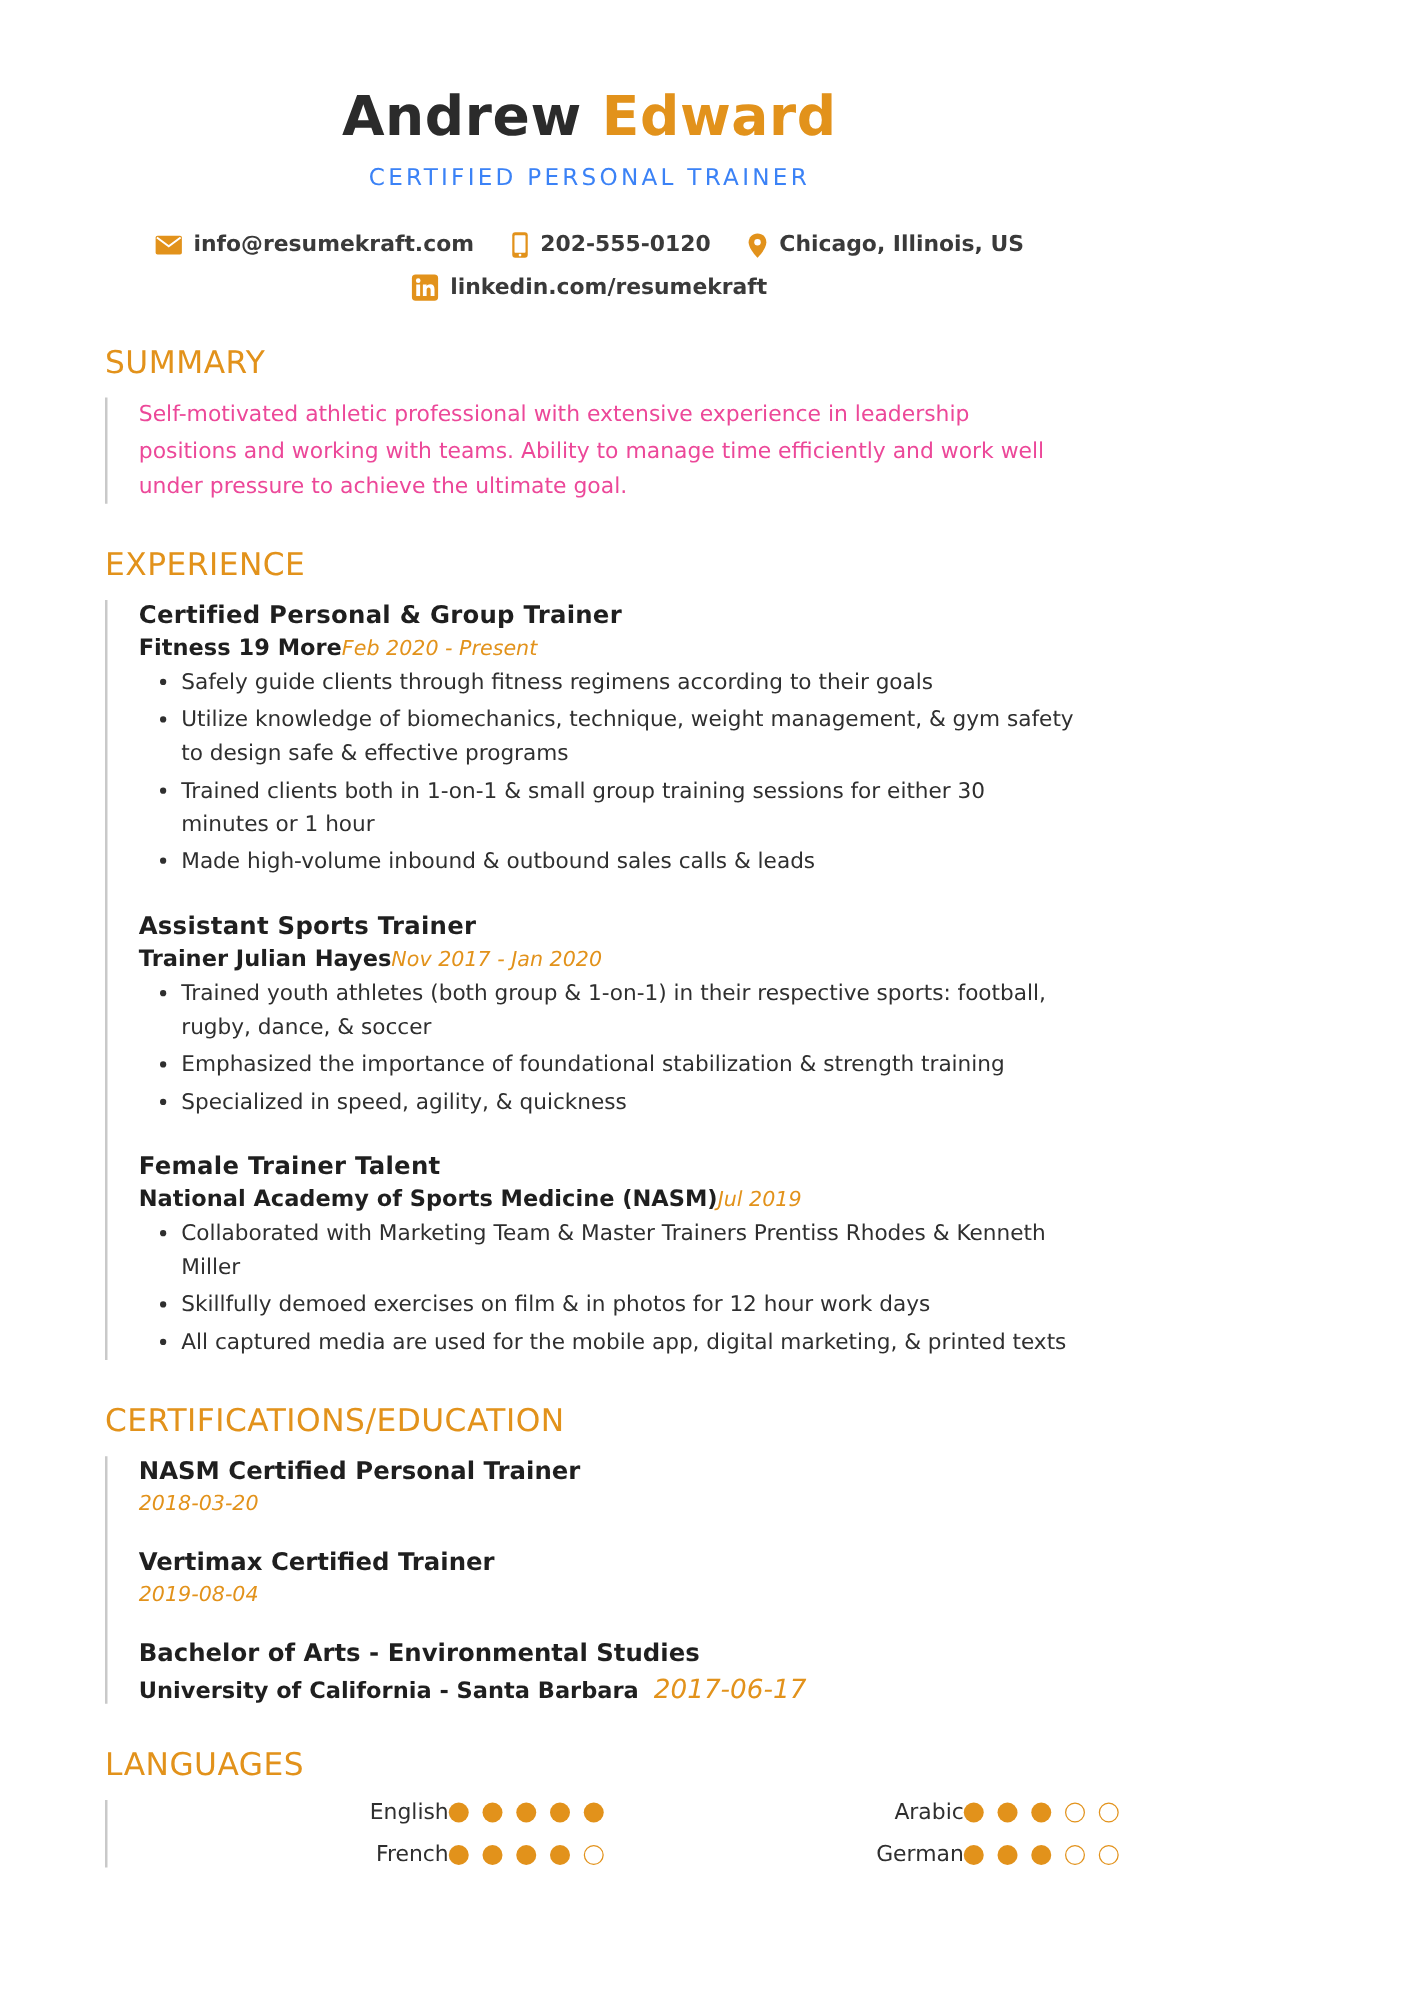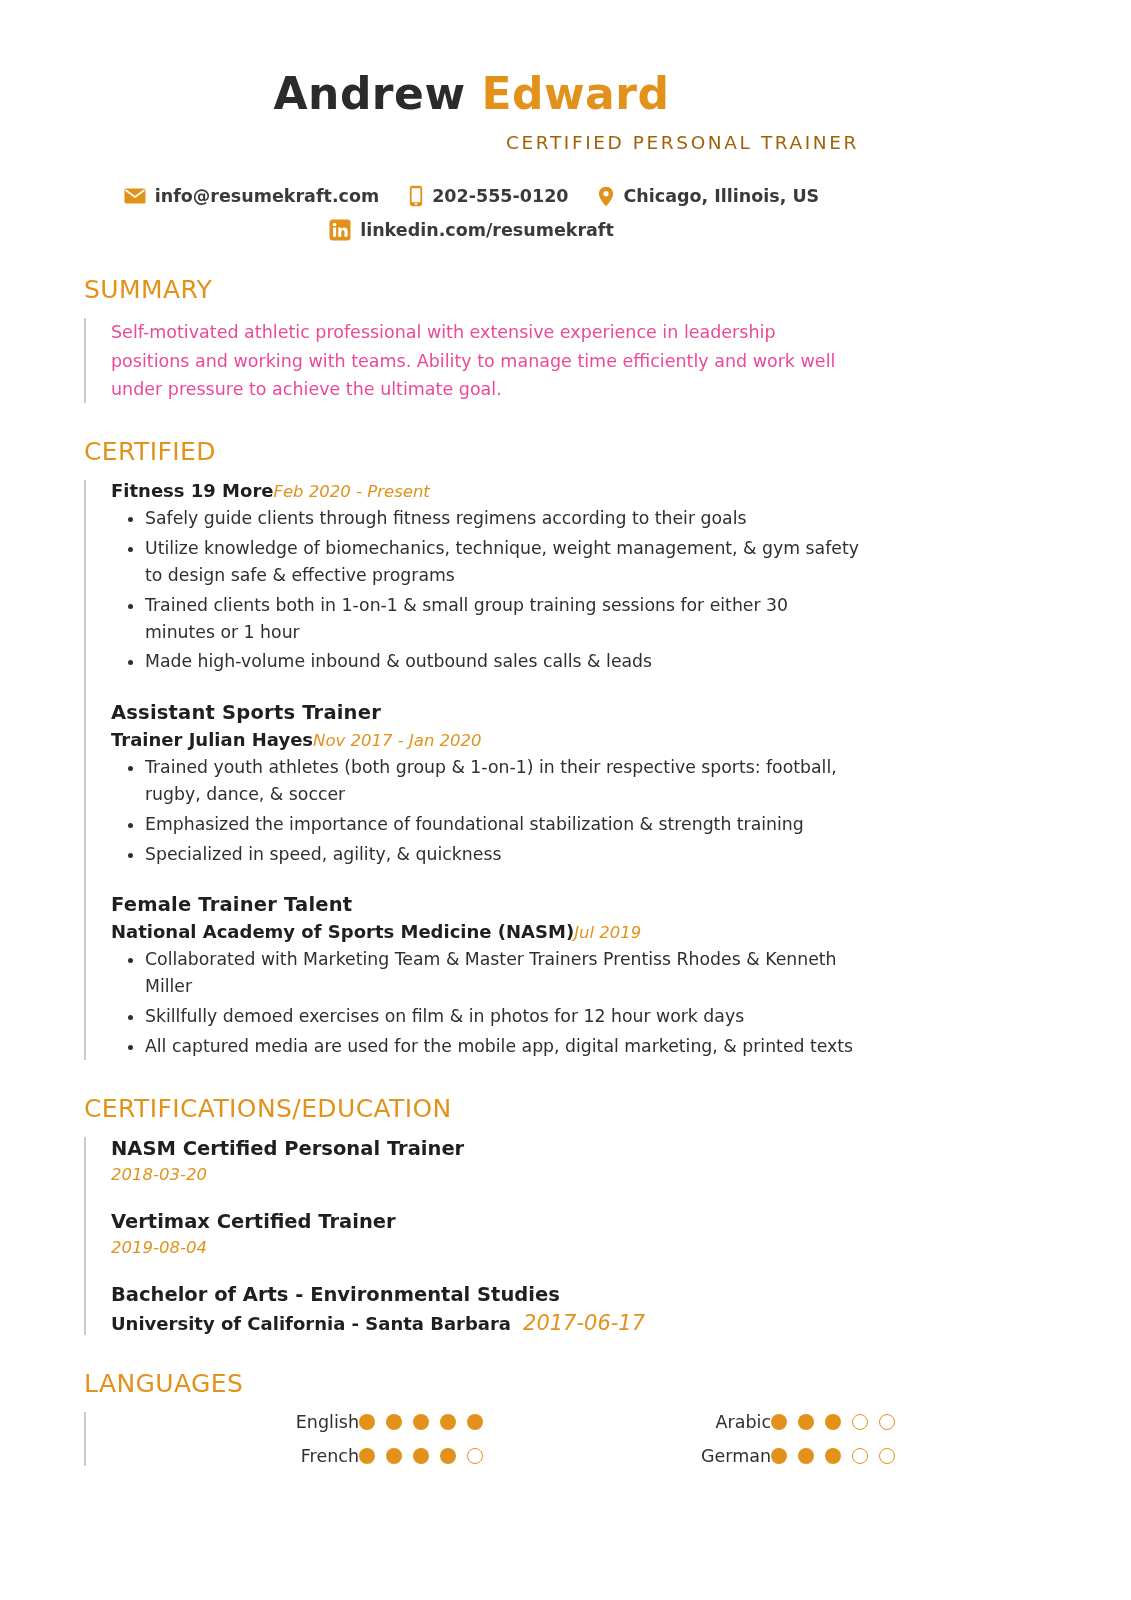--- a/index.html
+++ b/index.html
@@ -26,24 +26,24 @@
     text-align: center;
     font-size: 44px;
     font-weight: 700;
     letter-spacing: 0.5px;
     line-height: 1.1;
     margin: 14px 0 0 0;
   }
   .name .first { color: #2b2b2b; }
   .name .last { color: #e2921b; }
   .job-title {
-    text-align: right;
+    text-align: center;
     font-size: 18.5px;
     letter-spacing: 2.6px;
-    color: #a16207;
+    color: #3b82f6;
     margin-top: 14px;
     font-weight: 400;
   }
   .contact-row {
     display: flex;
     justify-content: center;
     align-items: center;
     flex-wrap: wrap;
     gap: 30px;
     margin-top: 32px;
@@ -225,24 +225,25 @@
   </div>
 
   <div class="section">
     <h2 class="section-title">SUMMARY</h2>
     <div class="section-body">
       <p class="para">Self-motivated athletic professional with extensive experience in leadership positions and working with teams. Ability to manage time efficiently and work well under pressure to achieve the ultimate goal.</p>
     </div>
   </div>
 
   <div class="section">
-    <h2 class="section-title">CERTIFIED</h2>
+    <h2 class="section-title">EXPERIENCE</h2>
     <div class="section-body">
 
       <div class="job">
+        <div class="job-role">Certified Personal &amp; Group Trainer</div>
         <div class="job-meta">
           <span class="job-company">Fitness 19 More</span>
           <span class="job-dates">Feb 2020 - Present</span>
         </div>
         <ul class="bullets">
           <li>Safely guide clients through fitness regimens according to their goals</li>
           <li>Utilize knowledge of biomechanics, technique, weight management, &amp; gym safety to design safe &amp; effective programs</li>
           <li>Trained clients both in 1-on-1 &amp; small group training sessions for either 30 minutes or 1 hour</li>
           <li>Made high-volume inbound &amp; outbound sales calls &amp; leads</li>
         </ul>

